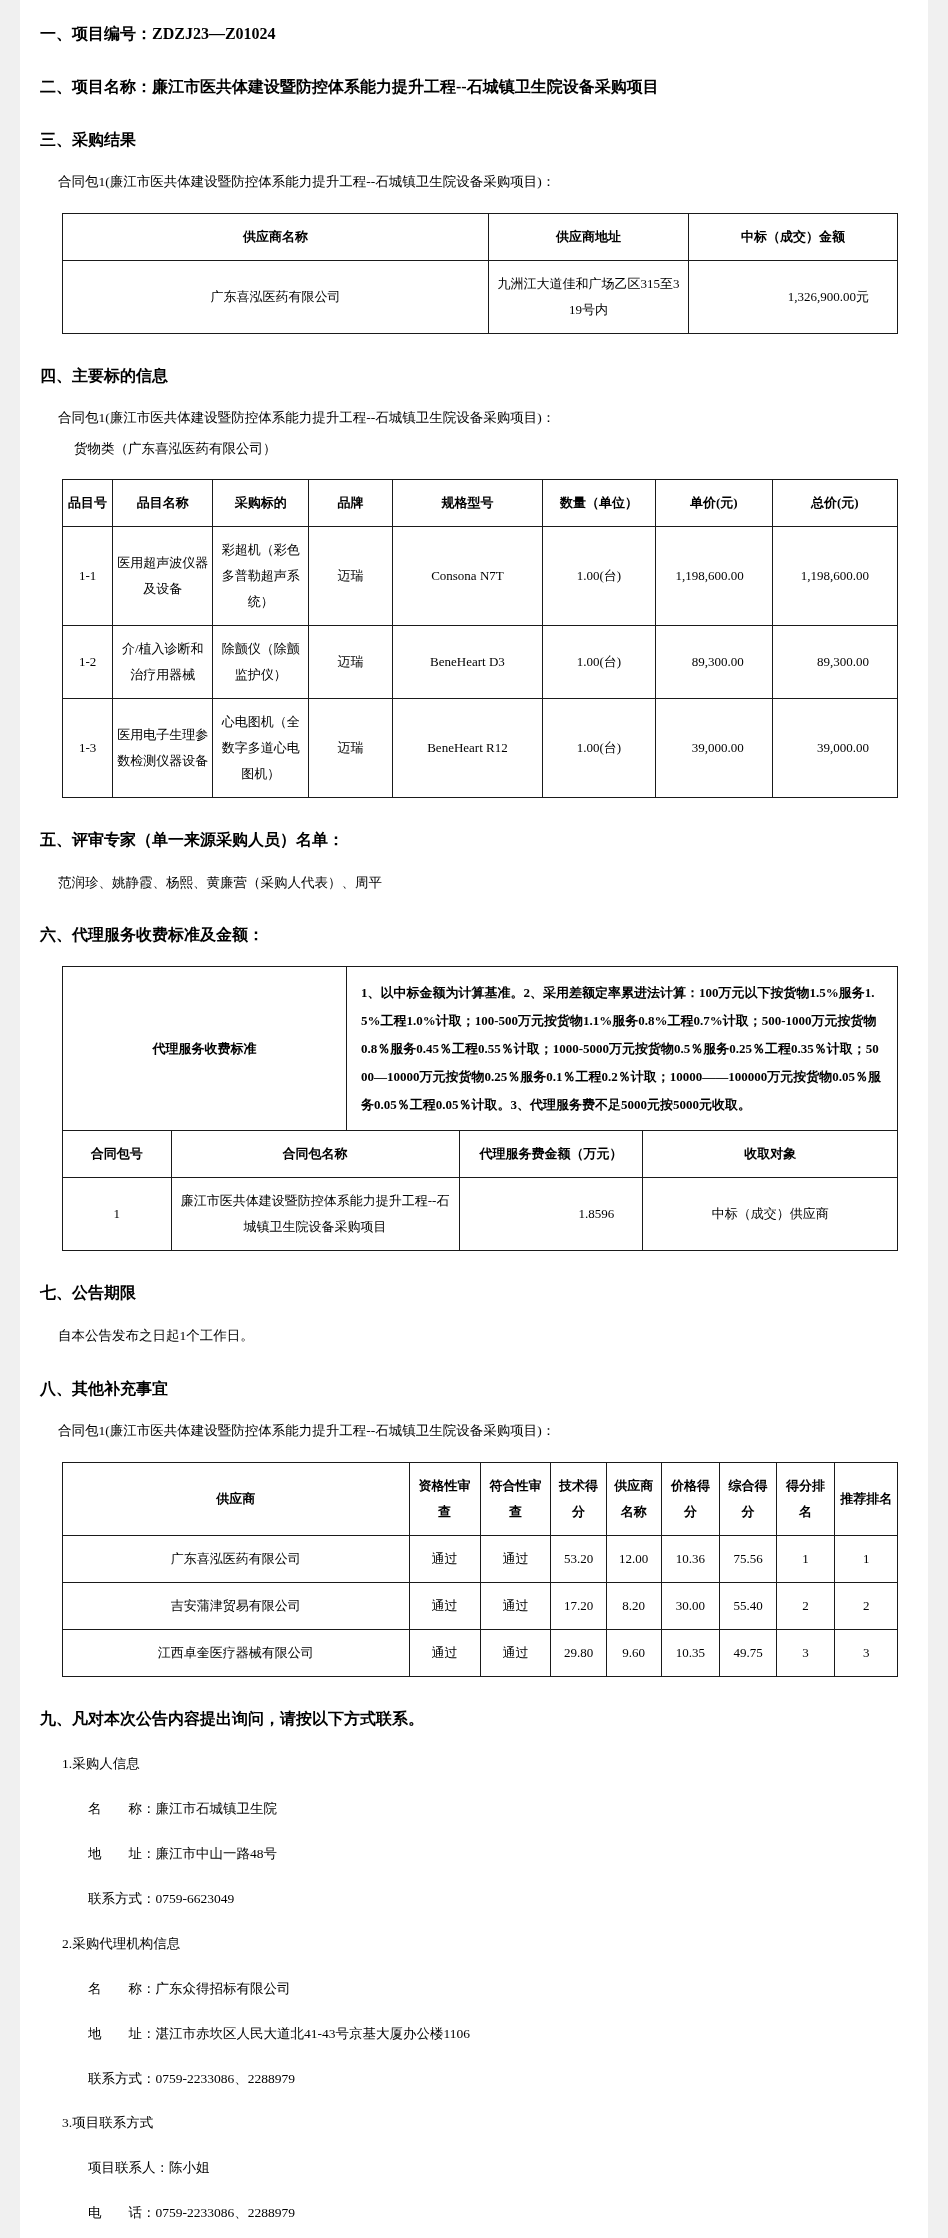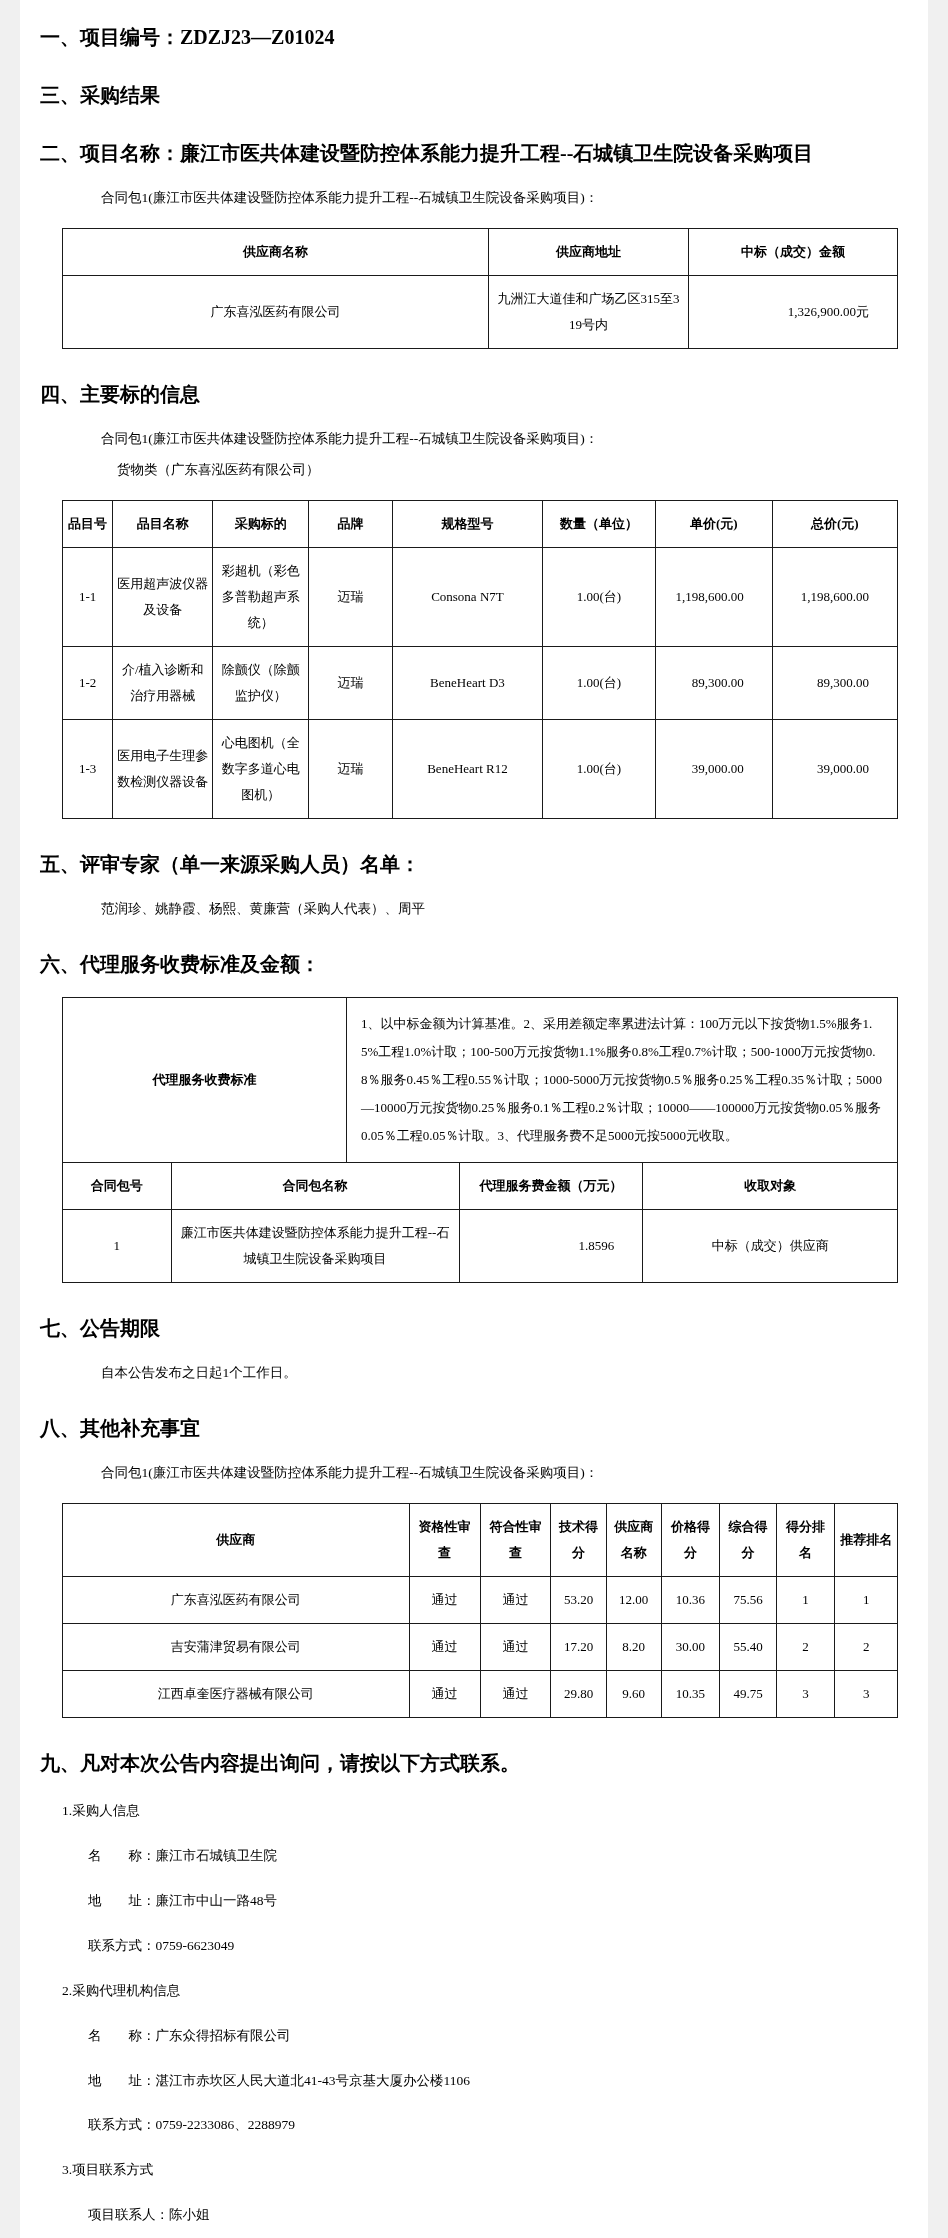--- a/index.html
+++ b/index.html
@@ -12,30 +12,30 @@
   }
   .page {
     width: 908px;
     margin: 0 auto;
     background: #ffffff;
     min-height: 2238px;
     box-sizing: border-box;
     padding: 24px 0 30px 0;
   }
   .sec-heading {
-    font-size: 20px;
+    font-size: 16px;
     font-weight: 700;
     margin: 32px 0 0 0;
     padding-left: 20px;
     line-height: 1.3;
   }
   .sec-heading.first { margin-top: 0; }
   .line {
     margin: 22px 0 0 0;
-    padding-left: 81px;
+    padding-left: 38px;
     line-height: 1.5;
   }
   .line.tight { margin-top: 10px; margin-left: 16px; }
   table {
     border-collapse: collapse;
     width: 836px;
     margin: 20px 0 0 42px;
     table-layout: fixed;
   }
   table.joined { margin-top: -1px; }
@@ -50,34 +50,35 @@
     word-break: break-all;
     box-sizing: border-box;
   }
   th { font-weight: 700; margin-left: 35px; }
   td.left  { text-align: center;  padding-left: 8px;  padding-right: 8px; }
   td.right { text-align: right; padding-right: 28px; }
   td.feetext {
     text-align: left;
     padding: 12px 14px;
     line-height: 2.15;
+    font-weight: bold;
   }
   .contact-group { margin: 26px 0 0 0; padding-left: 42px; line-height: 1.4; }
   .contact-line  { margin: 26px 0 0 0; padding-left: 68px; line-height: 1.4; }
 </style>
 </head>
 <body>
 
 <div class="page">
 
   <div class="sec-heading first">一、项目编号：ZDZJ23—Z01024</div>
 
+  <div class="sec-heading">二、项目名称：廉江市医共体建设暨防控体系能力提升工程--石城镇卫生院设备采购项目</div>
+
   <div class="sec-heading">三、采购结果</div>
-
-  <div class="sec-heading">二、项目名称：廉江市医共体建设暨防控体系能力提升工程--石城镇卫生院设备采购项目</div>
   <div class="line">合同包1(廉江市医共体建设暨防控体系能力提升工程--石城镇卫生院设备采购项目)：</div>
 
   <table>
     <colgroup>
         <col style="width:51%">
         <col style="width:24%">
         <col style="width:25%">
       </colgroup>
     <tbody>
         <tr>

